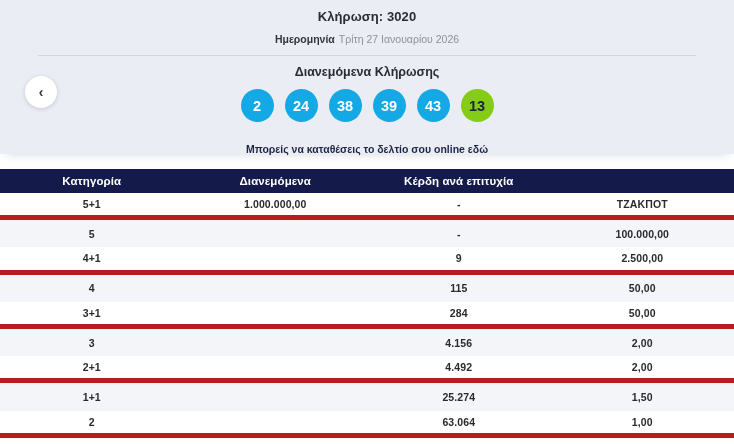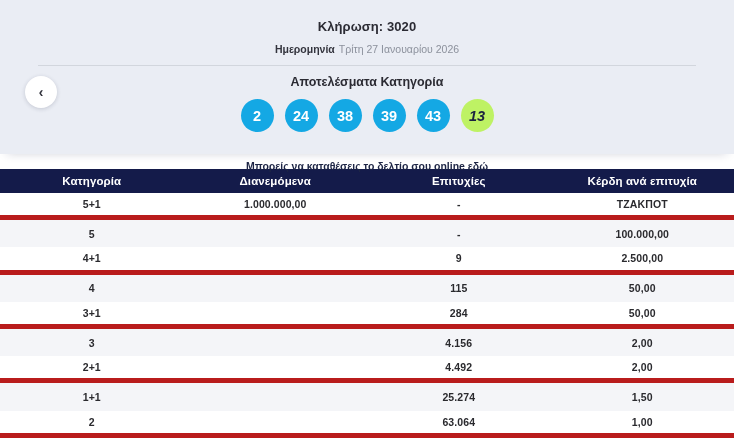--- a/index.html
+++ b/index.html
@@ -11,21 +11,21 @@
     color: #2b2b33;
   }
 
   
   .top-section {
     position: relative;
     width: 734px;
     height: 154px;
     background: #eaedf4;
     box-shadow: 0 7px 9px -7px rgba(20,27,74,0.18);
-    padding-top: 19px;
+    padding-top: 9px;
   }
   .draw-title {
     text-align: center;
     font-size: 13px;
     font-weight: 700;
     color: #2b2b33;
     letter-spacing: 0.1px;
   }
   .draw-meta {
     margin-top: 9px;
@@ -59,23 +59,23 @@
   .ball {
     width: 33px; height: 33px;
     border-radius: 50%;
     display: flex;
     align-items: center;
     justify-content: center;
     font-size: 14.5px;
     font-weight: 700;
   }
   .ball-blue { background: #14a8e4; color: #ffffff; }
-  .ball-joker { background: #bef264; color: #1b2240; font-style: italic; }
+  .ball-joker { background: #84cc16; color: #1b2240; }
   .cta-line {
-    margin-top: 28px;
+    margin-top: 21px;
     text-align: center;
     font-size: 10.5px;
     font-weight: 700;
     color: #1d2545;
     cursor: pointer;
   }
 
   
   .prev-btn {
     position: absolute;
@@ -132,21 +132,21 @@
 
   <div class="draw-meta">
     <div class="meta-pair">
       <span class="meta-key">Ημερομηνία</span>
       <span class="meta-val">Τρίτη 27 Ιανουαρίου 2026</span>
     </div>
   </div>
 
   <hr class="divider">
 
-  <div class="results-title">Αποτελέσματα Κατηγορία</div>
+  <div class="results-title">Διανεμόμενα Κλήρωσης</div>
 
   <div class="balls-row">
       <div class="ball ball-blue">2</div>
       <div class="ball ball-blue">24</div>
       <div class="ball ball-blue">38</div>
       <div class="ball ball-blue">39</div>
       <div class="ball ball-blue">43</div>
       <div class="ball ball-joker">13</div>
     </div>
 
@@ -154,21 +154,20 @@
 
   <button class="prev-btn">
     <span>‹</span>
   </button>
 </section>
 
 <section class="table-wrap">
   <div class="t-row t-head">
       <div class="t-cell">Κατηγορία</div>
       <div class="t-cell">Διανεμόμενα</div>
-      <div class="t-cell">Επιτυχίες</div>
       <div class="t-cell">Κέρδη ανά επιτυχία</div>
     </div>
   <div class="t-body">
       <div class="t-row">
         <div class="t-cell">5+1</div>
         <div class="t-cell">1.000.000,00</div>
         <div class="t-cell">-</div>
         <div class="t-cell">ΤΖΑΚΠΟΤ</div>
       </div>
       <div class="t-row">

